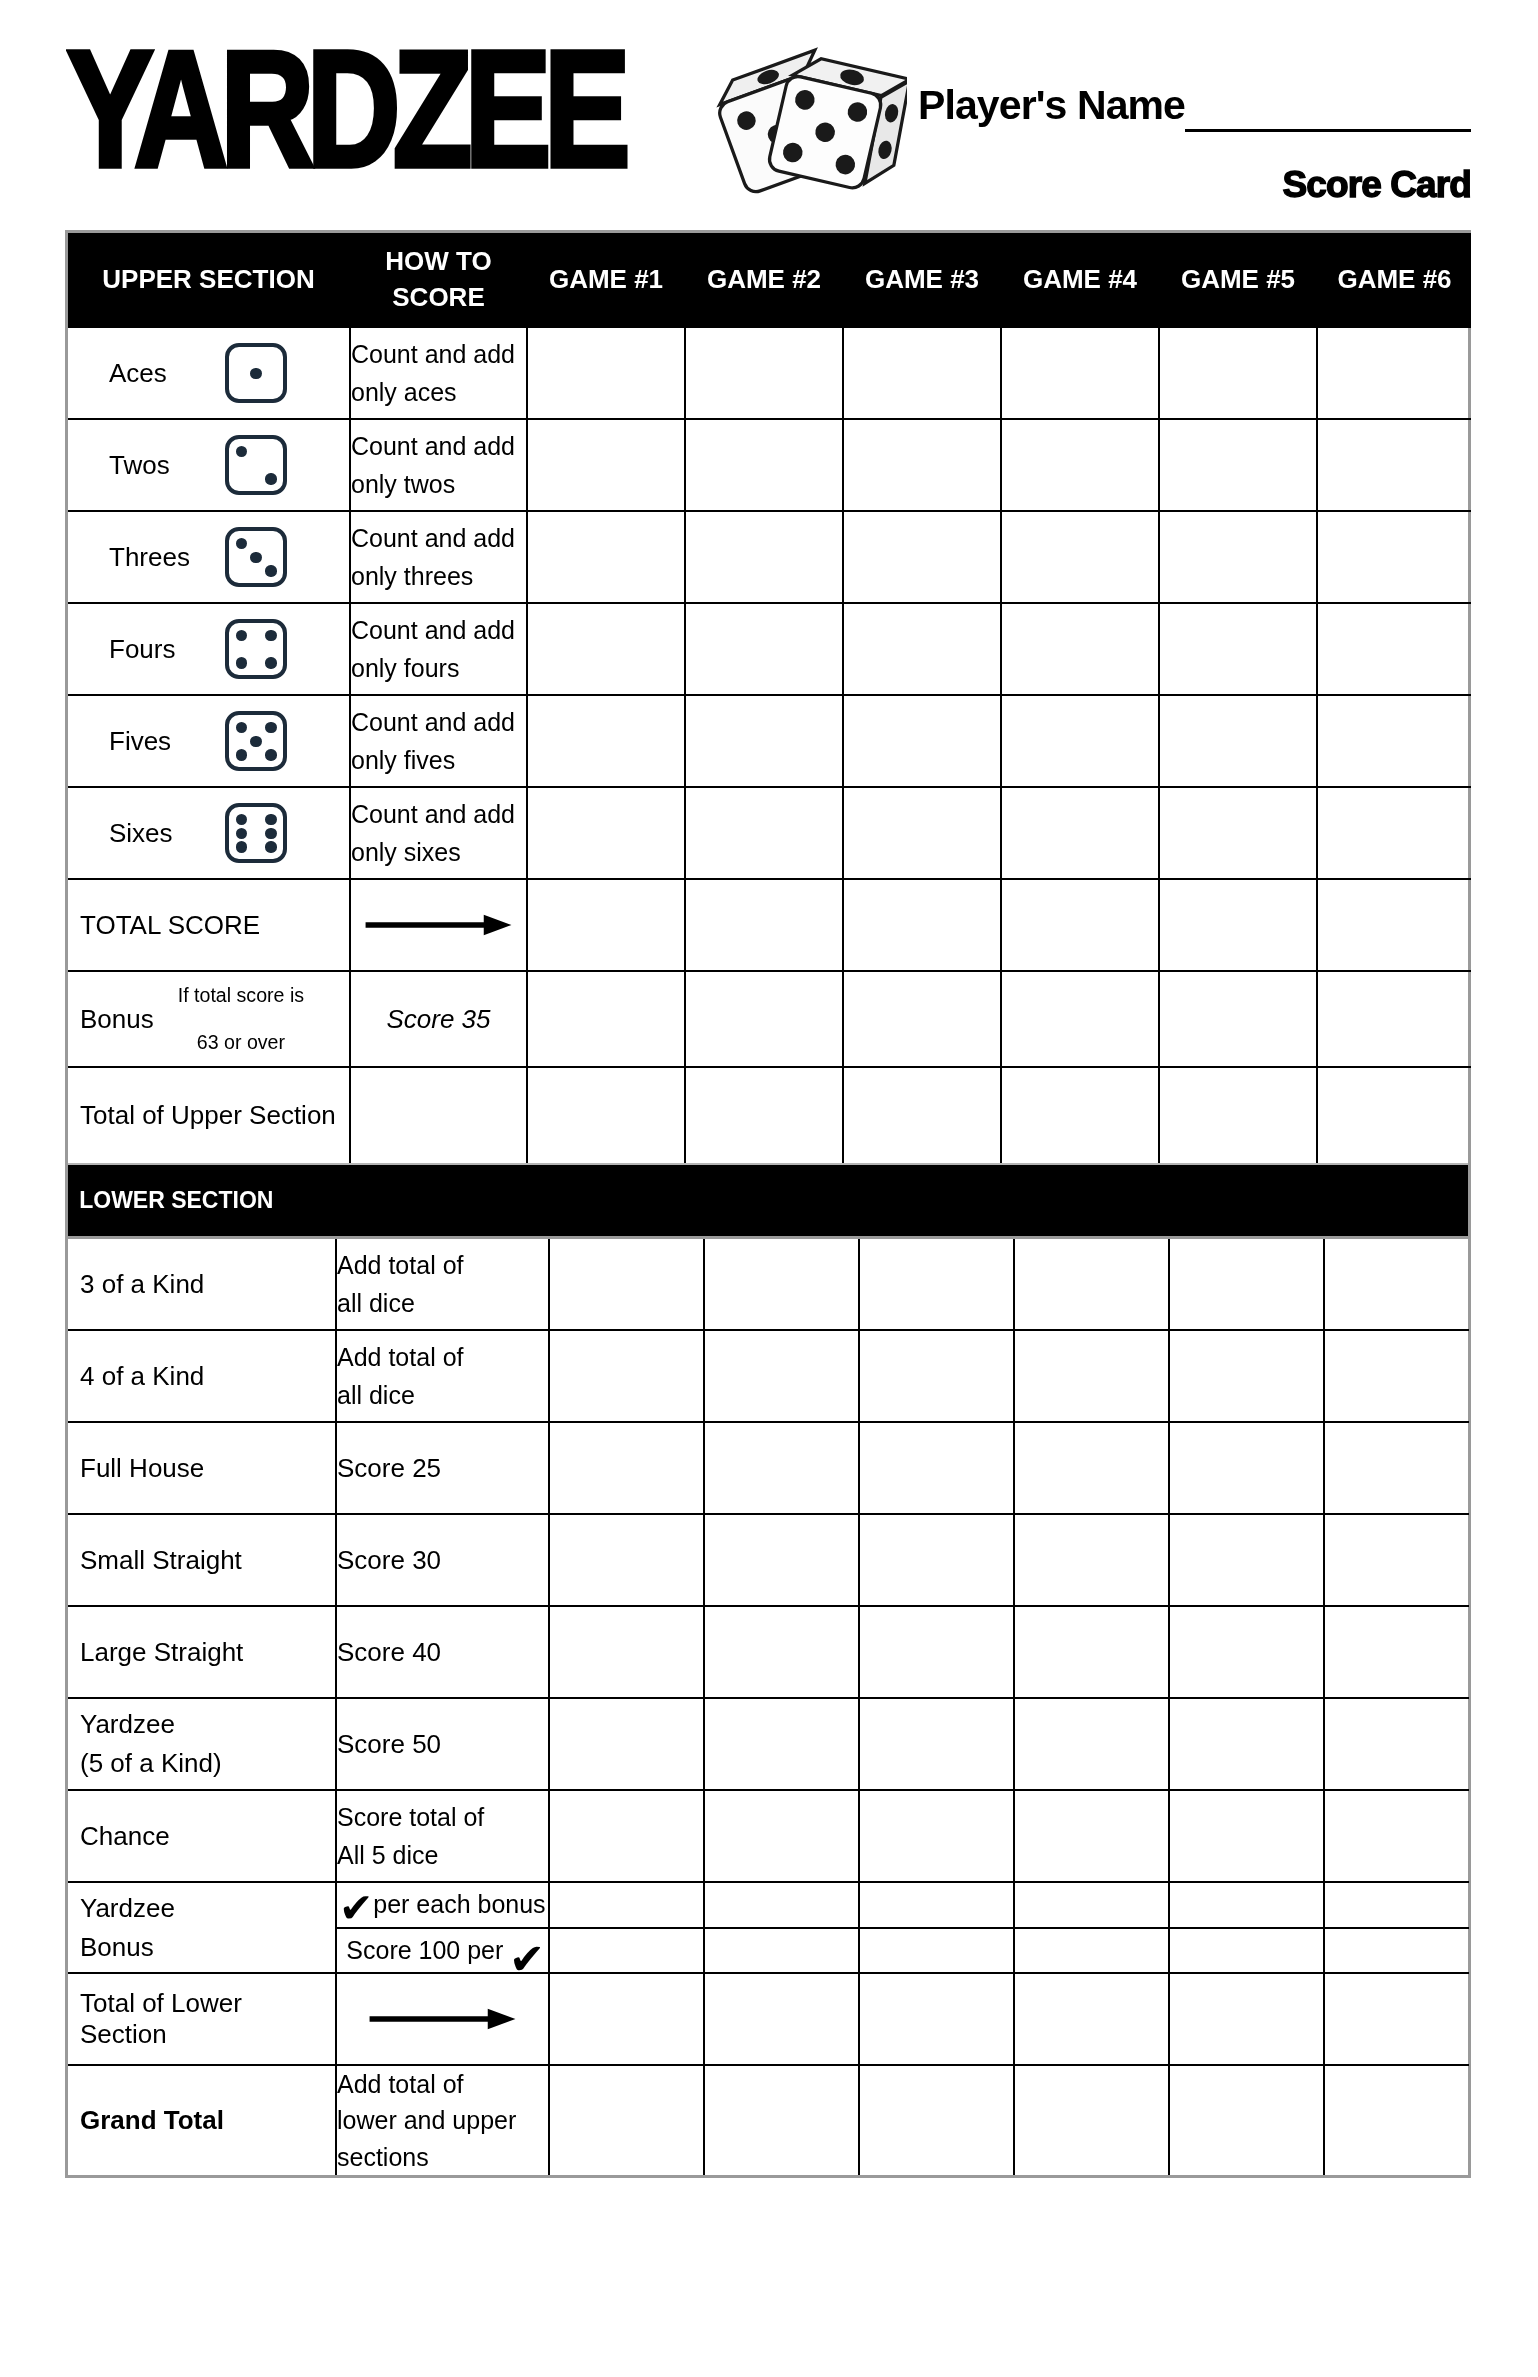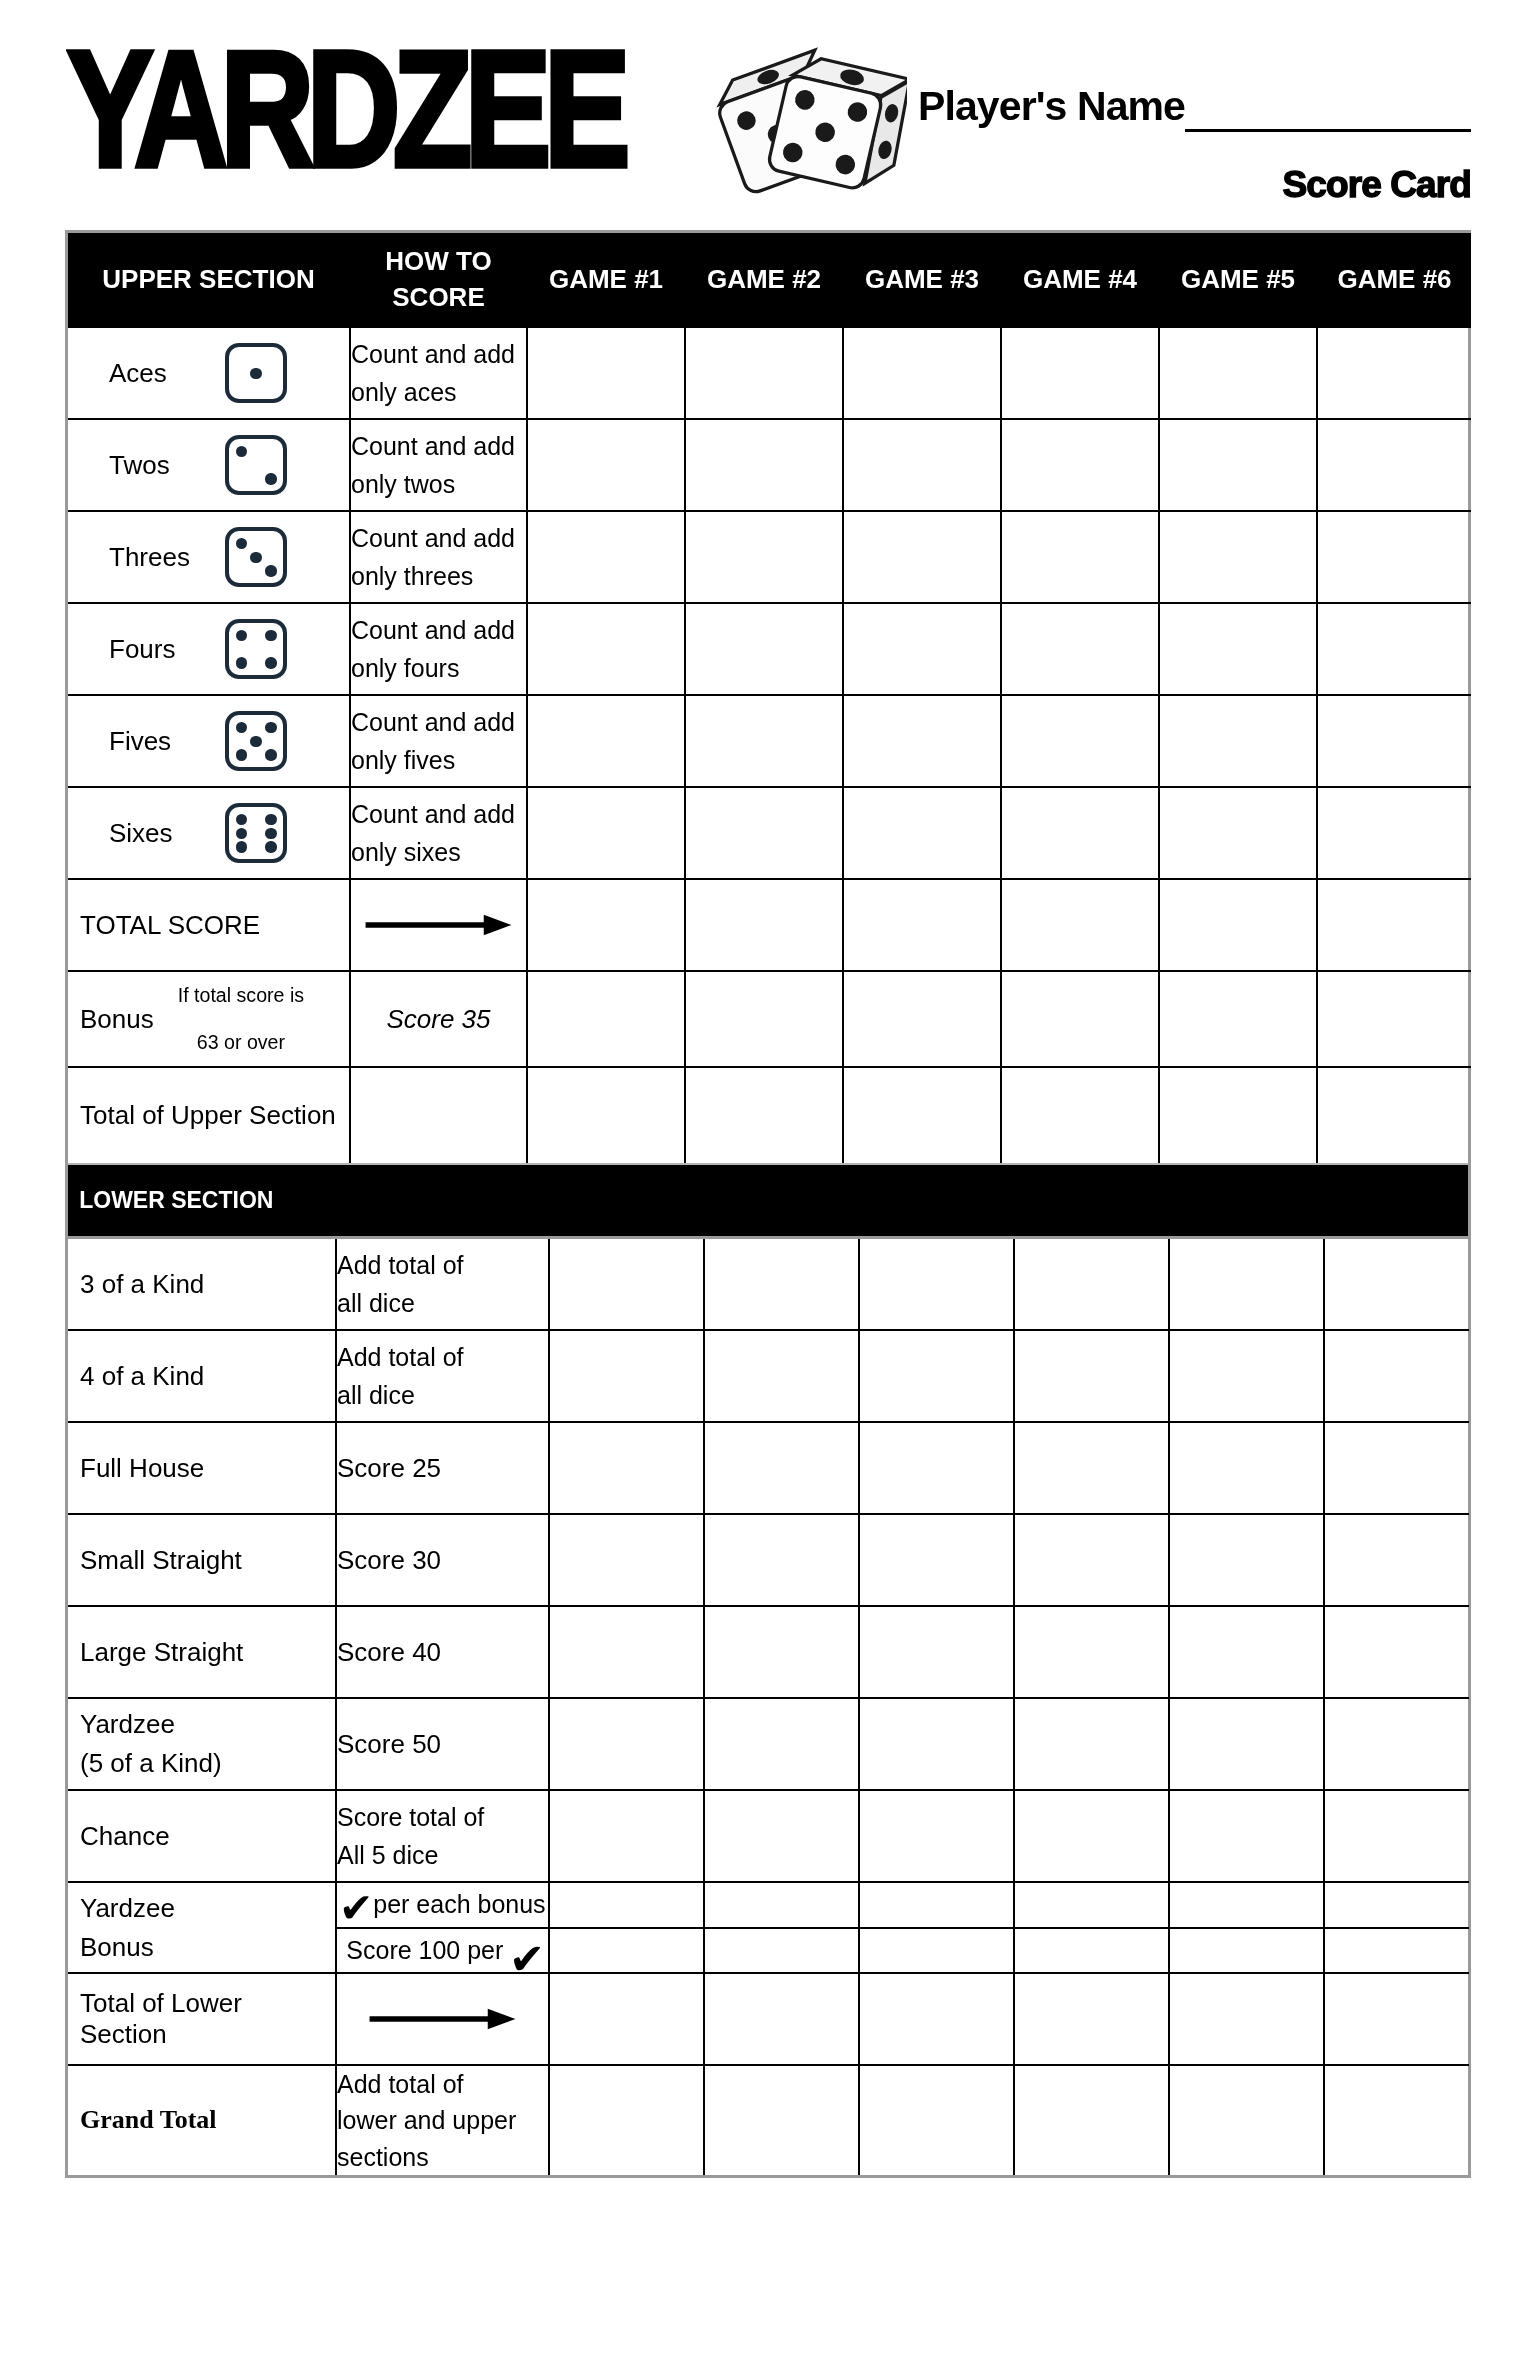--- a/index.html
+++ b/index.html
@@ -10,21 +10,21 @@
   
   .logo{
     position:absolute;left:67px;top:26px;
     font-size:166px;font-weight:bold;line-height:1;letter-spacing:-9.3px;
     -webkit-text-stroke:5.6px #000;white-space:nowrap;
     transform:scaleX(0.78);transform-origin:left top;
   }
   .dice-art{position:absolute;left:707px;top:35px;}
   .pname{
     position:absolute;left:918px;top:82px;width:553px;
-    display:flex;align-items:center;
+    display:flex;align-items:flex-start;
     font-size:41px;font-weight:bold;letter-spacing:-0.9px;
   }
   .pname .txt{white-space:nowrap;padding-bottom:1.9px;}
   .pname .writein{flex:1;border-bottom:3.7px solid #000;height:47px;min-width:37px;}
   .scorecard{
     position:absolute;right:67px;top:164px;
     font-size:37px;font-weight:bold;letter-spacing:-0.9px;
     -webkit-text-stroke:1.4px #000;
   }
   
@@ -52,21 +52,21 @@
   tr.h108>td{height:95px;}
   tr.h52>td{height:43px;}
   tr.h122>td{height:108px;}
   .c-label{text-align:left;}
   .lblwrap{display:flex;align-items:center;padding-left:12px;}
   .lblwrap.dicepad{padding-left:41px;}
   .lbl2{display:flex;flex-direction:column;justify-content:space-evenly;height:89px;padding-left:12px;line-height:1.1;}
   .c-how{text-align:left;}
   .how2{display:flex;flex-direction:column;justify-content:space-evenly;height:86px;line-height:1.15;}
   .how-left{text-align:center;padding-left:11.2px;font-style:italic;}
-  .boldlbl{font-weight:bold;font-family:Liberation Serif, serif;}
+  .boldlbl{font-weight:bold;}
   
   .die{
     position:relative;display:inline-block;width:54px;height:52px;margin-left:auto;margin-right:62px;
     border:4.7px solid #1c2b3a;border-radius:14px;background:#fff;flex:none;
   }
   .die .pip{display:none;position:absolute;width:11.2px;height:11.2px;border-radius:50%;background:#1c2b3a;}
   .p-tl{top:6.5px;left:6.5px;}  .p-tr{top:6.5px;right:6.5px;}
   .p-ml{top:20.5px;left:6.5px;} .p-mr{top:20.5px;right:6.5px;}
   .p-c{top:20.5px;left:21.4px;}
   .p-bl{bottom:6.5px;left:6.5px;} .p-br{bottom:6.5px;right:6.5px;}

